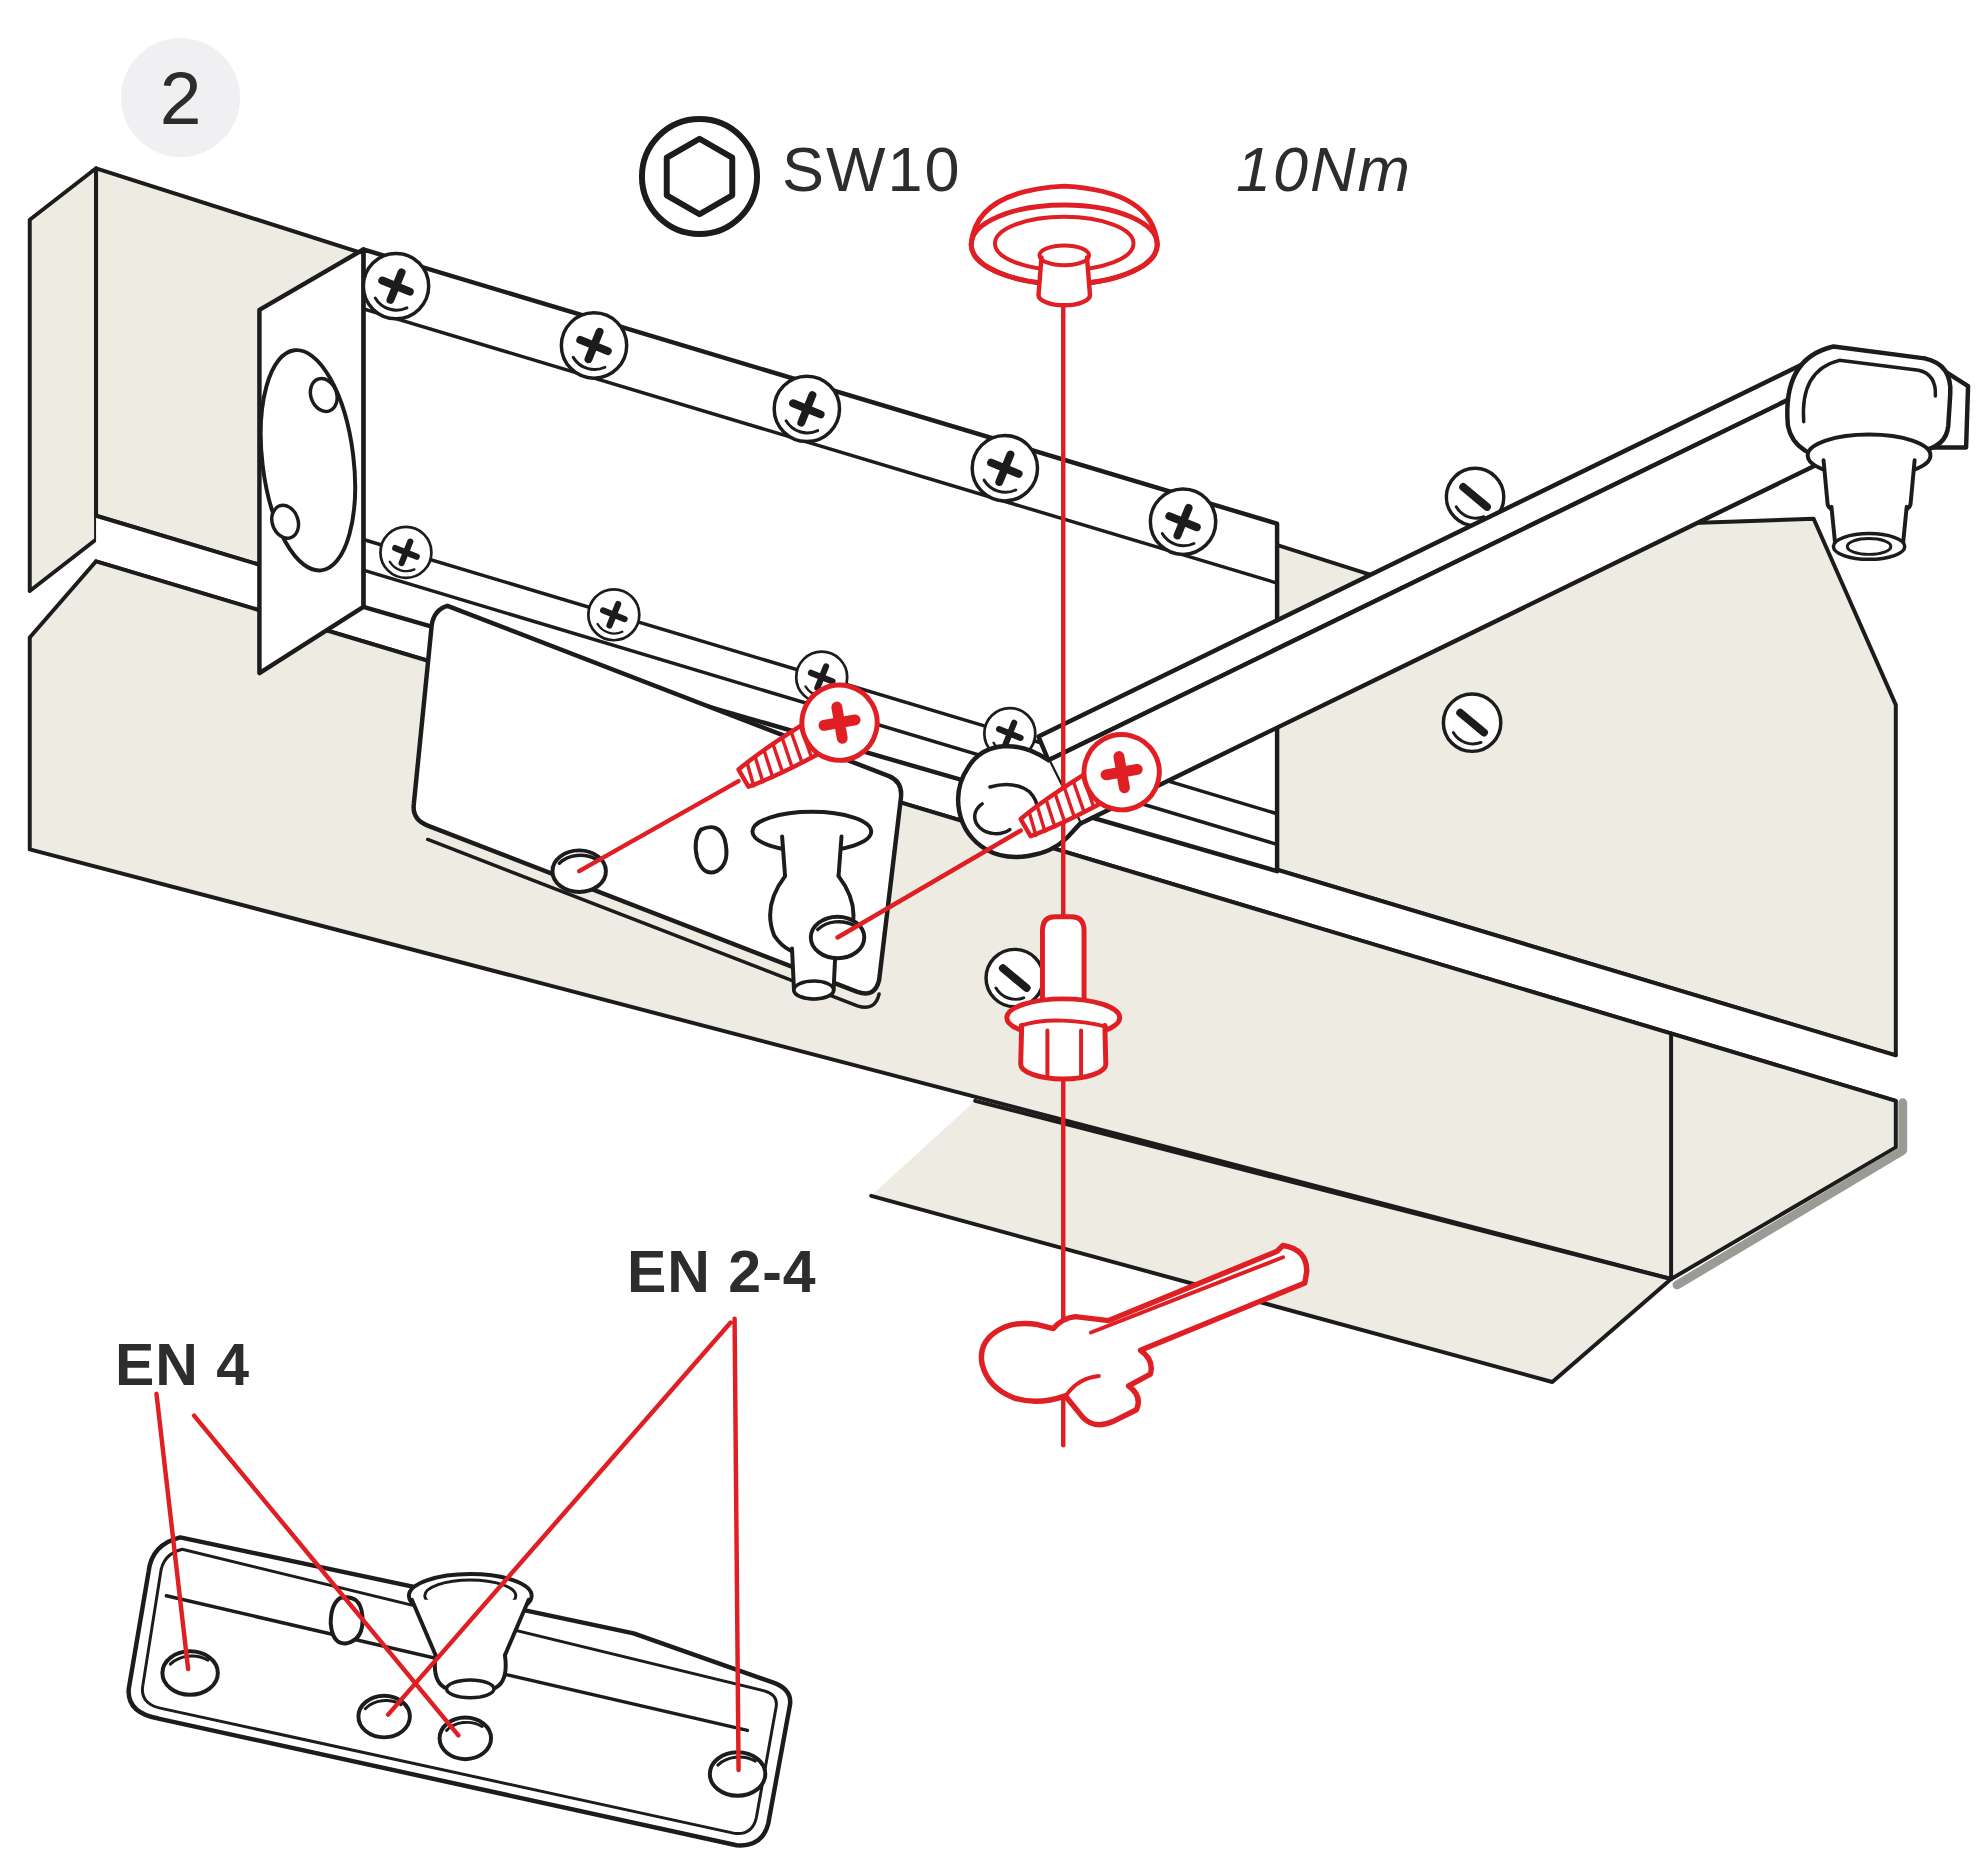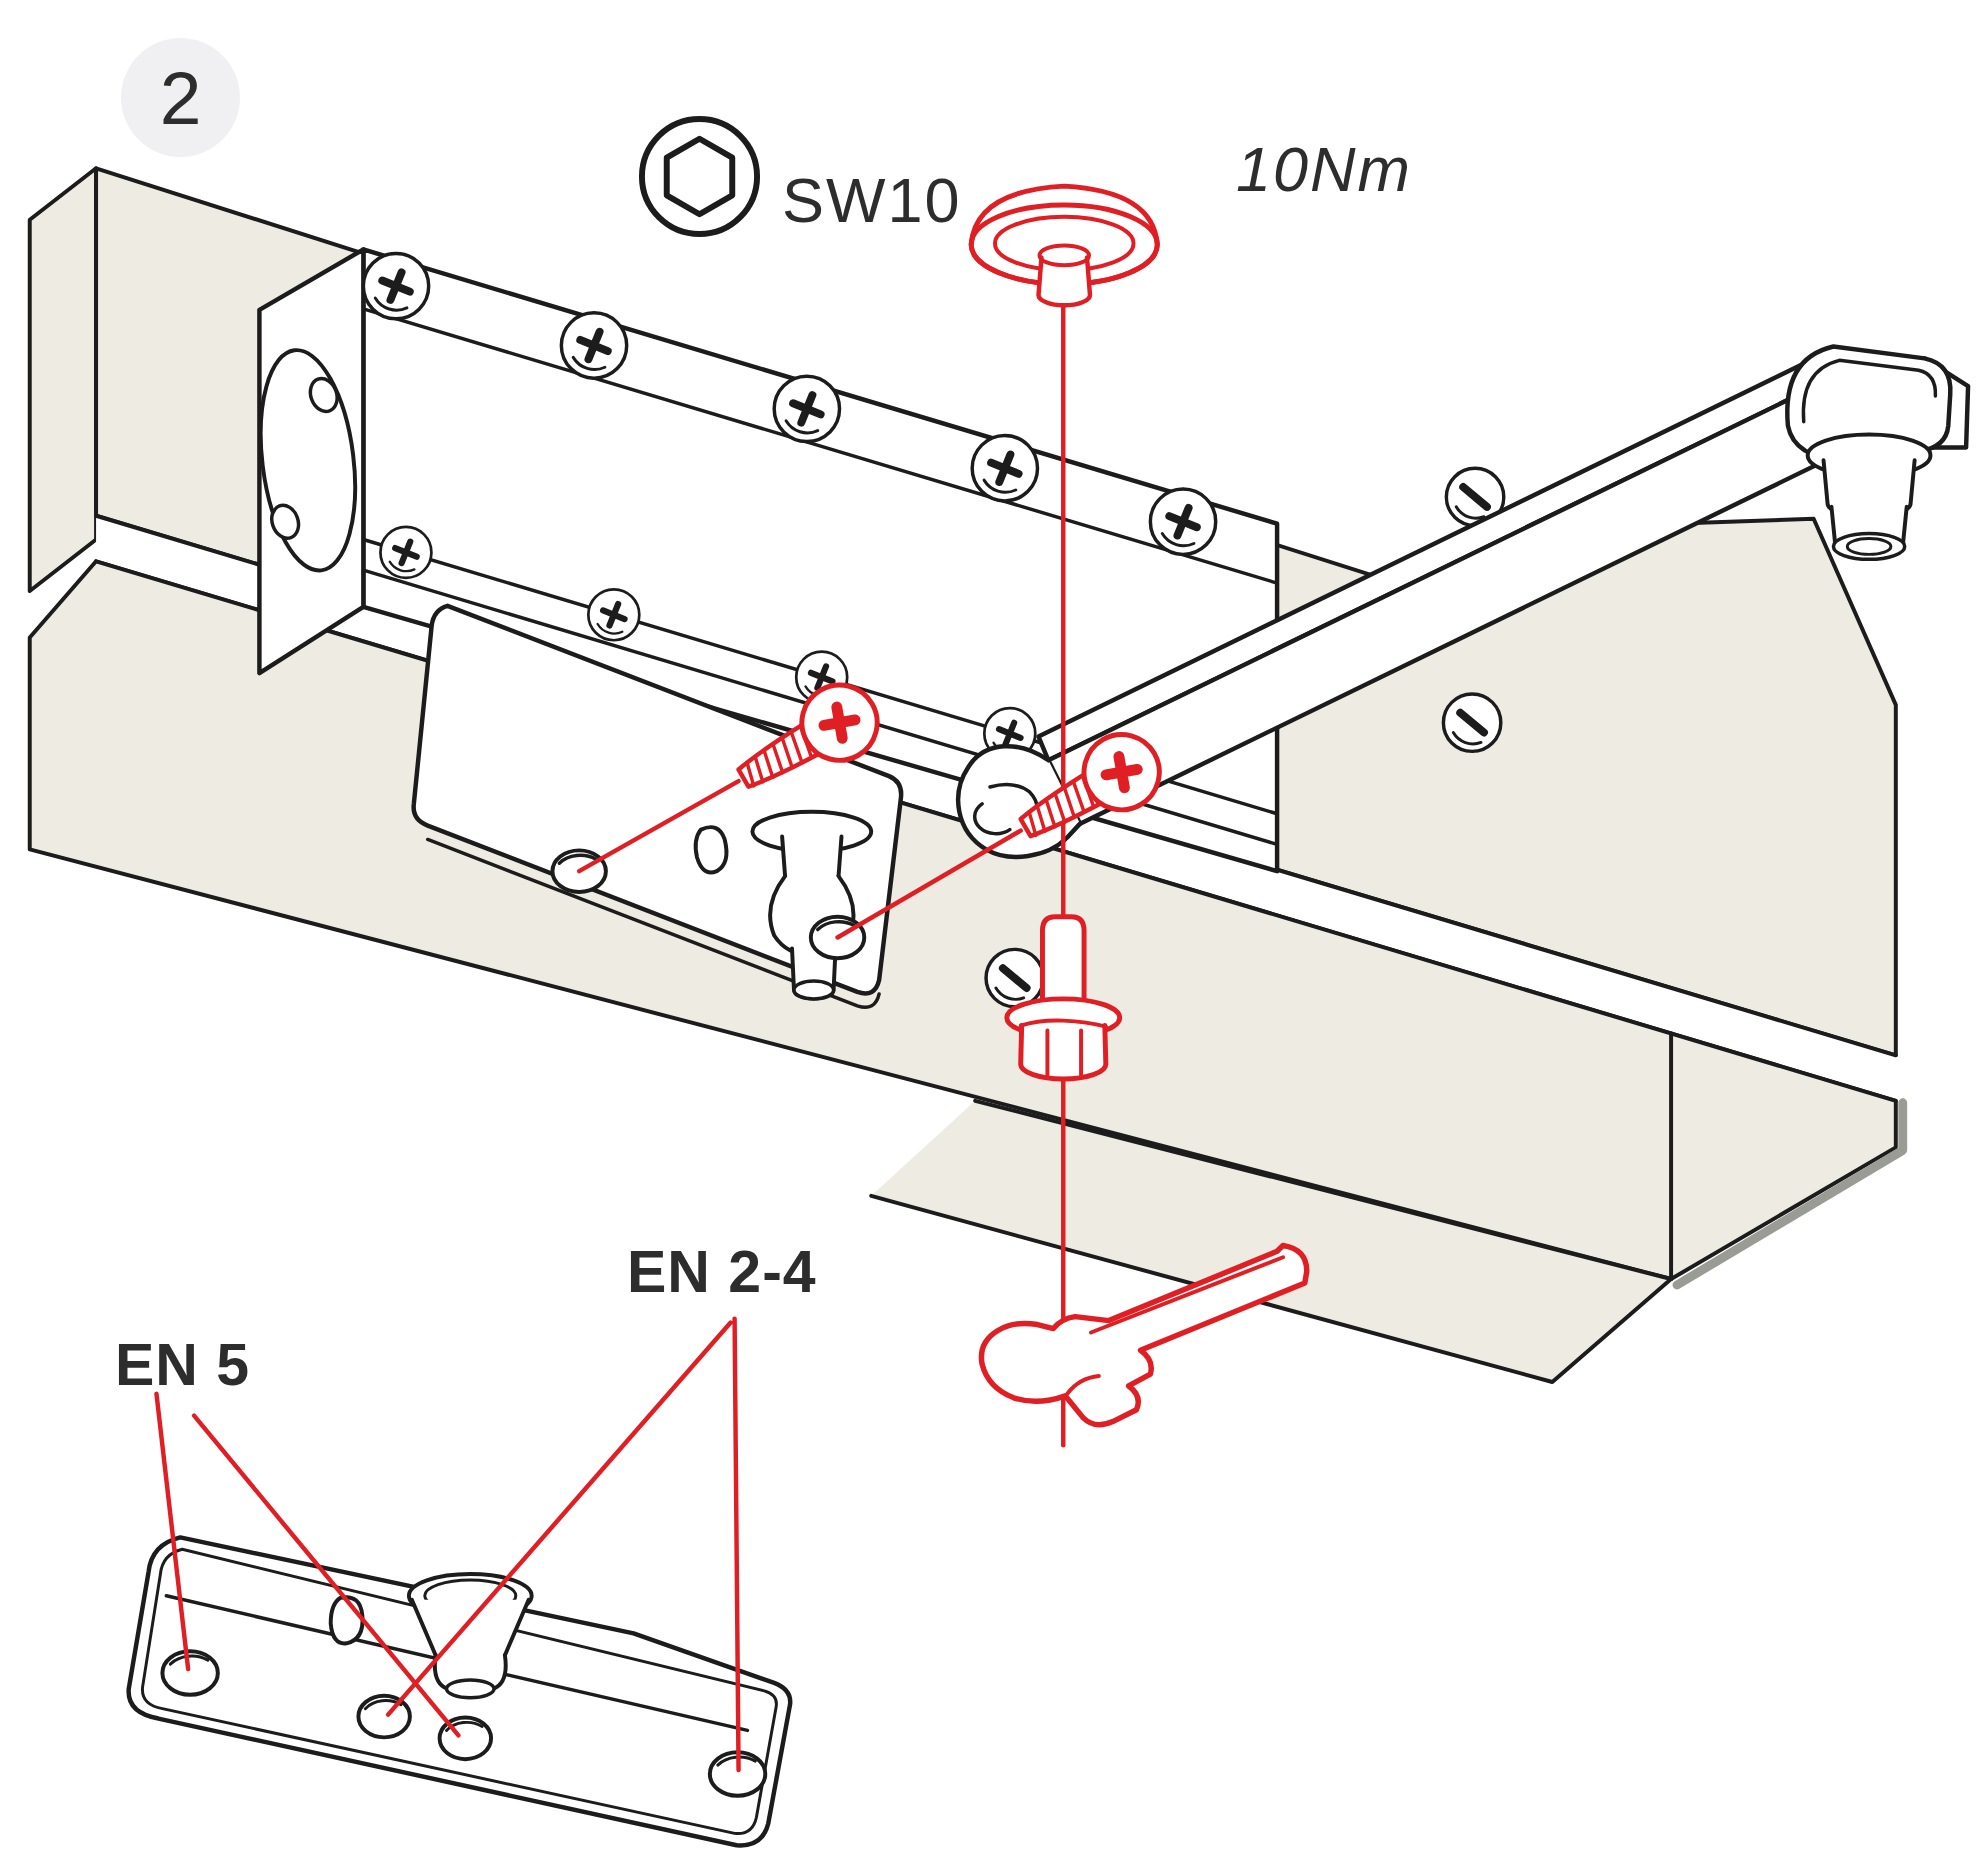--- a/index.html
+++ b/index.html
@@ -27,25 +27,25 @@
 
   <div class="badge">
     <span>2</span>
   </div>
 
   <svg class="hexicon" width="131" height="131" viewBox="0 0 132 132">
     <circle cx="66" cy="66" r="58" class="n k" stroke-width="6"></circle>
     <path class="n k" stroke-width="6" d="M66 28 L99 47 L99 85 L66 104 L33 85 L33 47 Z"></path>
   </svg>
 
-  <div class="lbl callout" style="left:782px;top:133px;margin-top:31px;">SW10</div>
+  <div class="lbl callout" style="left:782px;top:133px;">SW10</div>
   <div class="lbl callout" style="left:1236px;top:133px;font-style:italic;">10Nm</div>
 
   <div class="lbl enlbl" style="left:627px;top:1238px;">EN 2-4</div>
-  <div class="lbl enlbl" style="left:115px;top:1331px;">EN 5</div>
+  <div class="lbl enlbl" style="left:115px;top:1331px;">EN 4</div>
 
   <svg class="art" width="1980" height="1872" viewBox="0 0 2000 1891">
 
     <defs>
       <g id="ph">
         <circle r="33" class="w k" stroke-width="3.5"></circle>
         <path class="n k" stroke-width="3" d="M-21,12 A25,25 0 0 0 11,22"></path>
         <g transform="rotate(22)">
           <path class="n k" stroke-width="8" stroke-linecap="butt" d="M-15,0 H15 M0,-15 V15"></path>
         </g>

